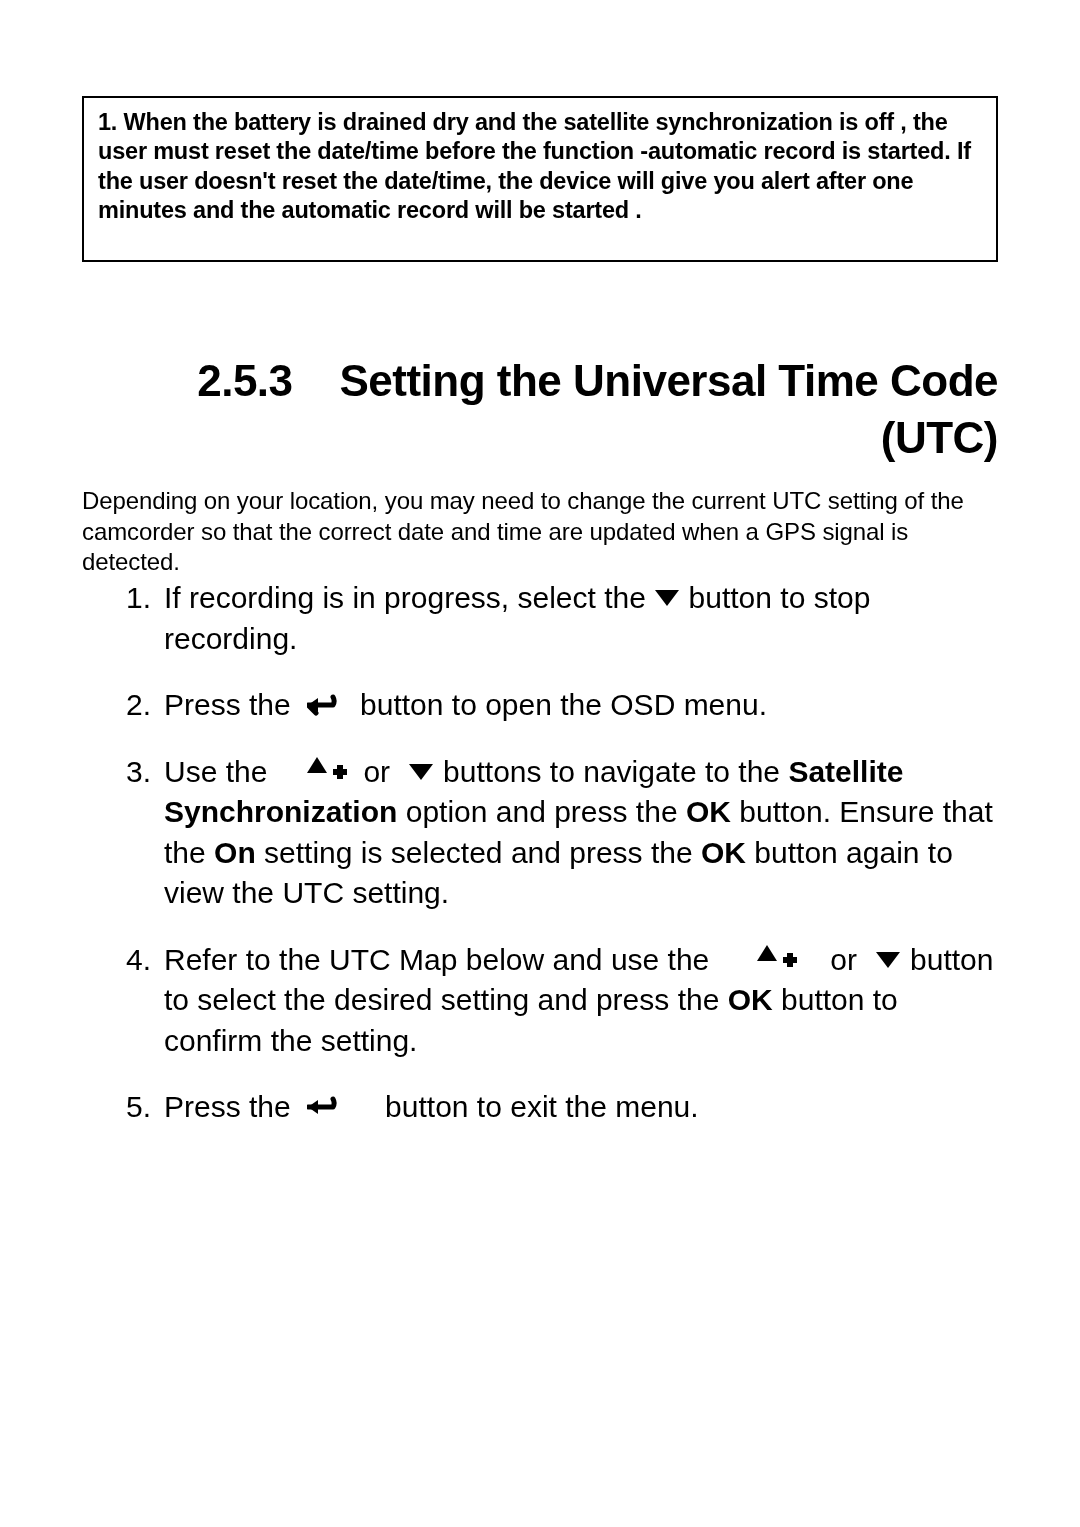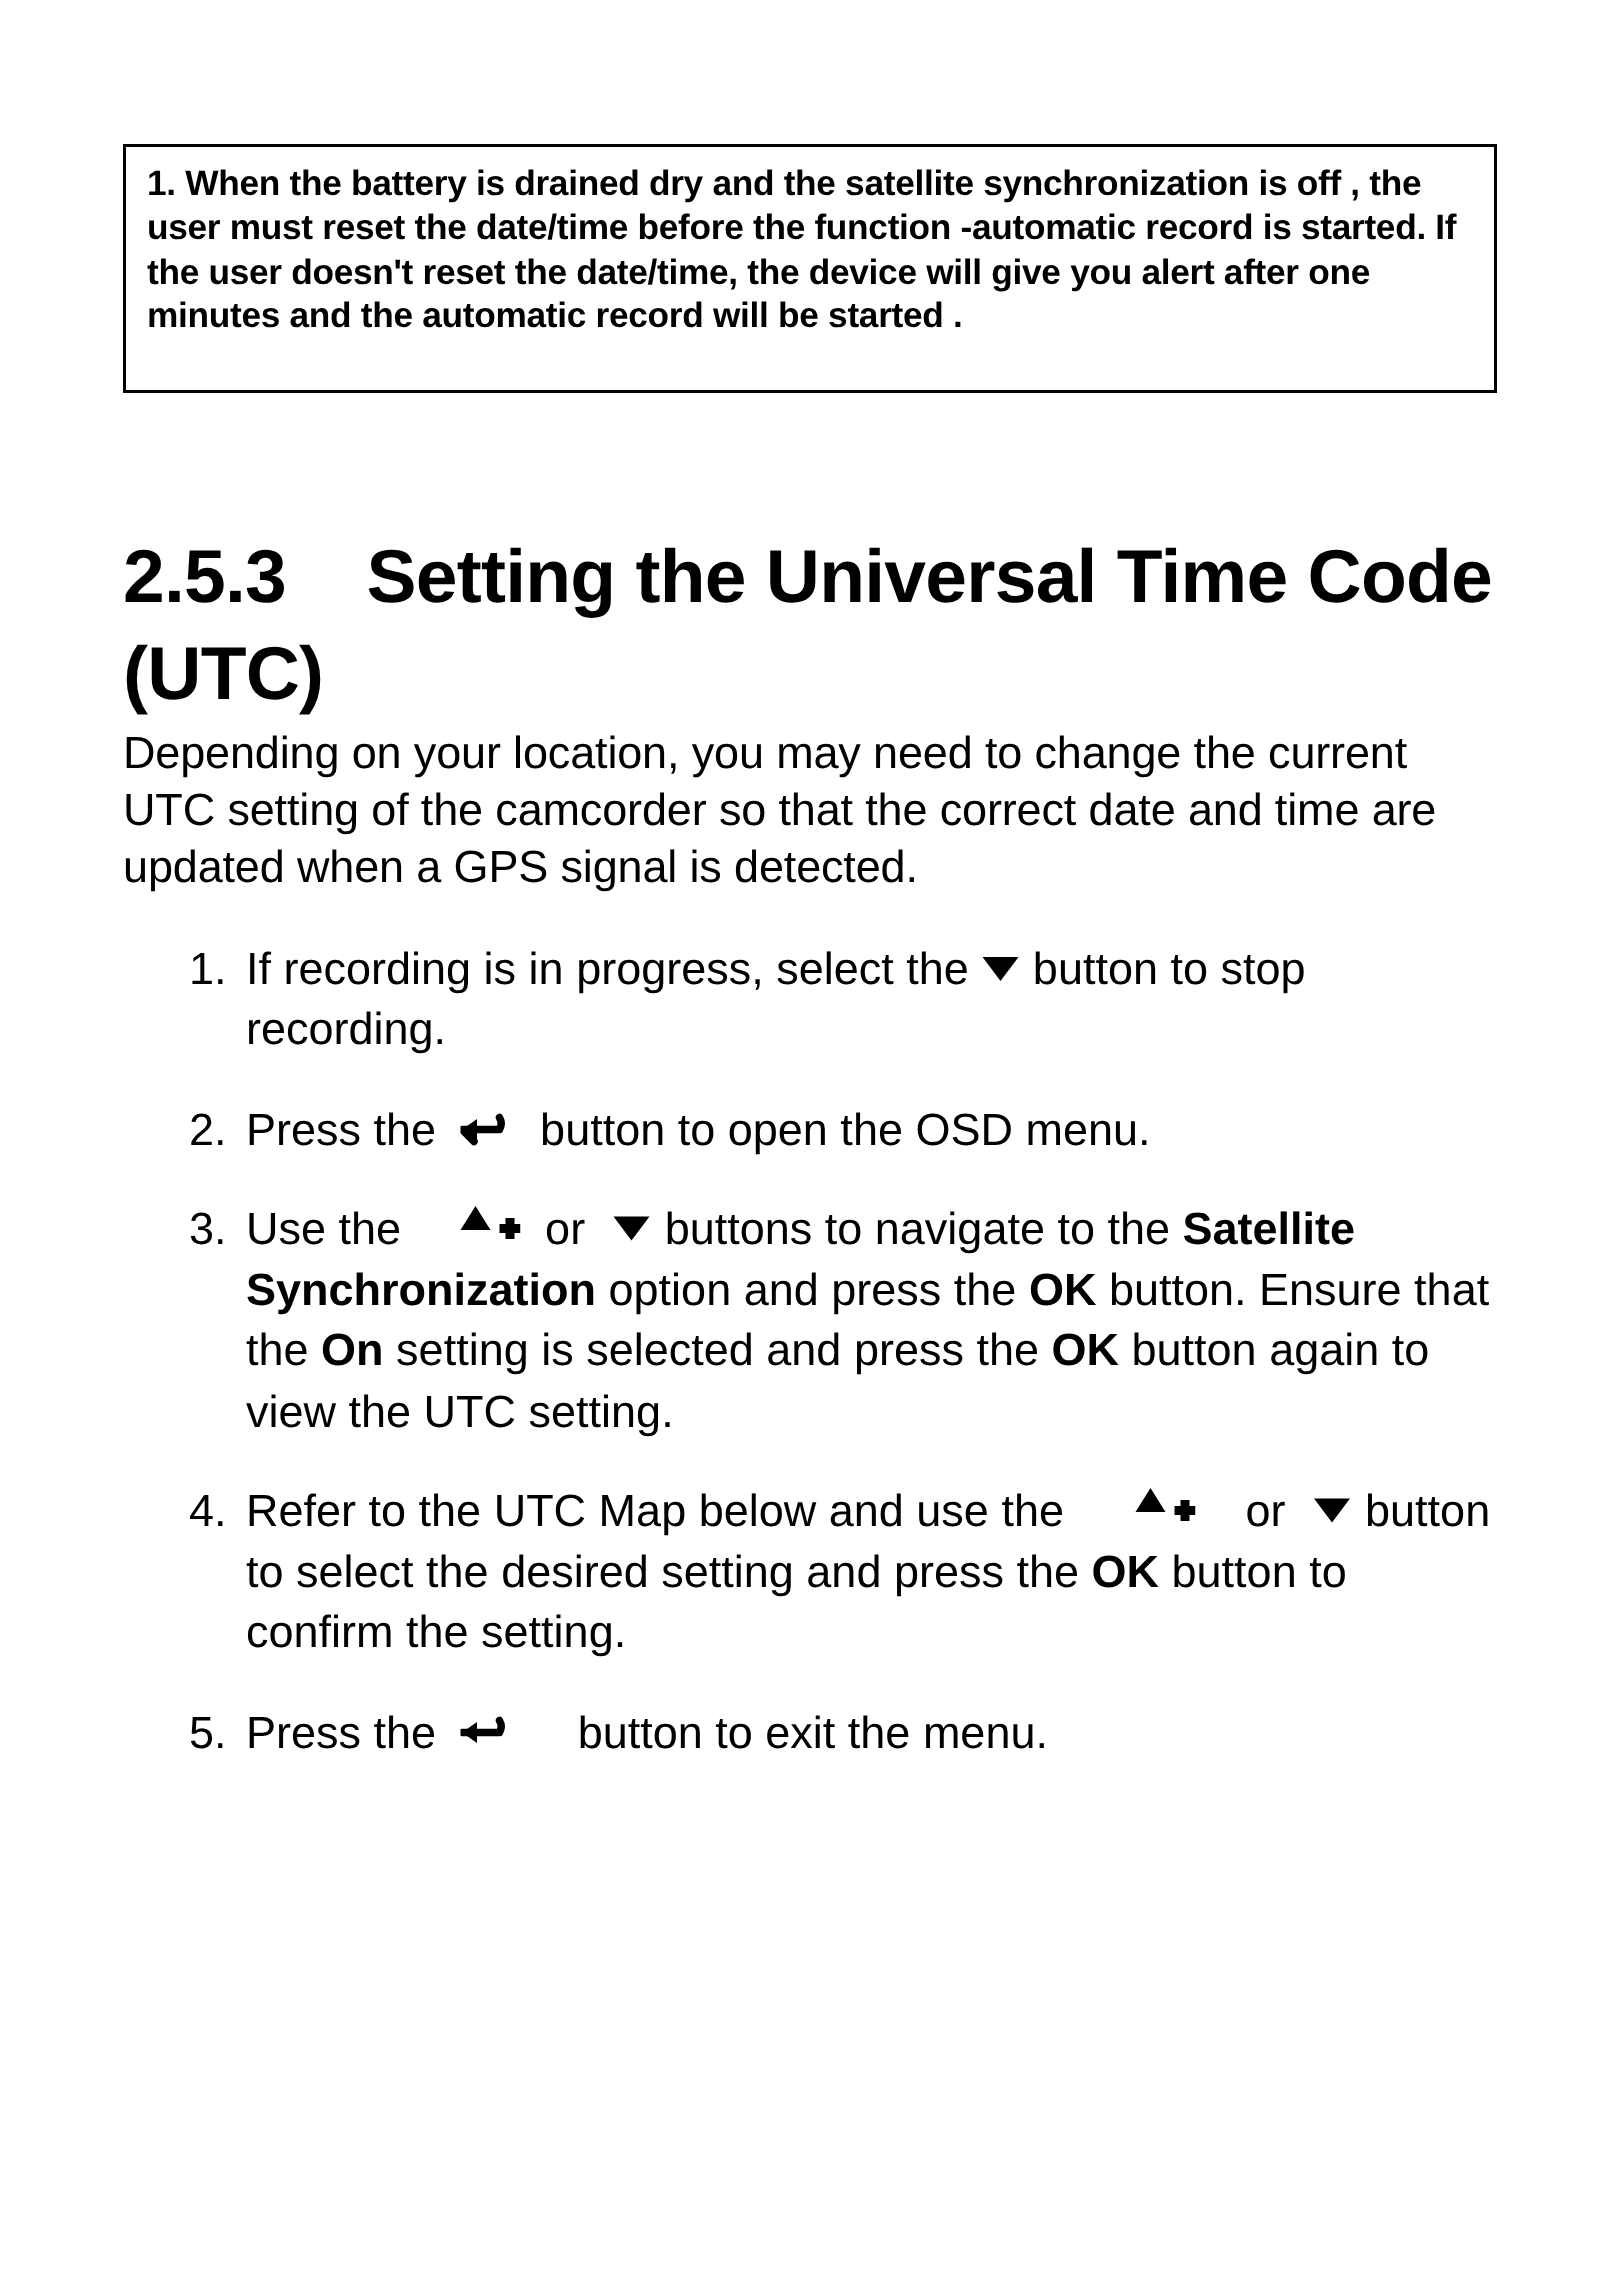--- a/index.html
+++ b/index.html
@@ -17,30 +17,30 @@
     border: 2.5px solid #000;
     padding: 10px 14px 14px 14px;
     font-weight: 700;
     font-size: 23.5px;
     line-height: 1.25;
     letter-spacing: -0.2px;
   }
   .note-box .nt { margin-bottom: 6px; }
   .note-box .p1 { margin-bottom: 20px; }
   h1.section-title {
-    font-size: 50px;
+    font-size: 44px;
     font-weight: 800;
     letter-spacing: -0.5px;
     margin-top: 90px;
-    margin-bottom: 2px;
+    margin-bottom: 20px;
+    text-align: right;
   }
   .intro {
-    font-size: 30px;
+    font-size: 24px;
     line-height: 1.28;
-    margin-bottom: 28px;
     letter-spacing: -0.1px;
   }
   ol.steps {
     list-style: none;
     margin-left: 44px;
   }
   ol.steps > li {
     position: relative;
     padding-left: 38px;
     margin-bottom: 26px;

